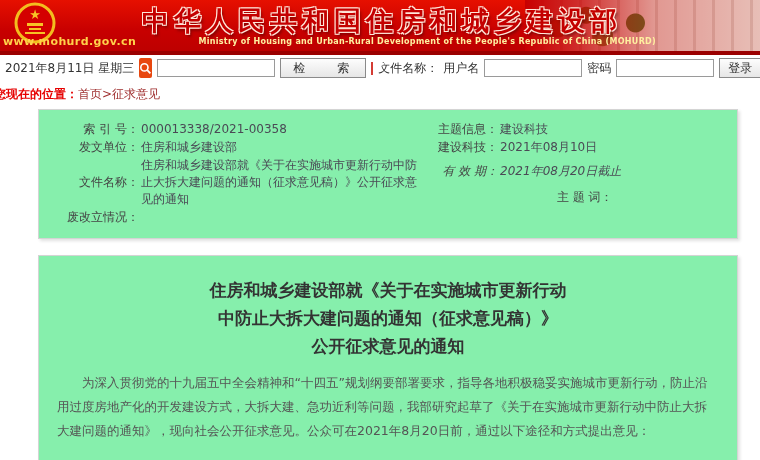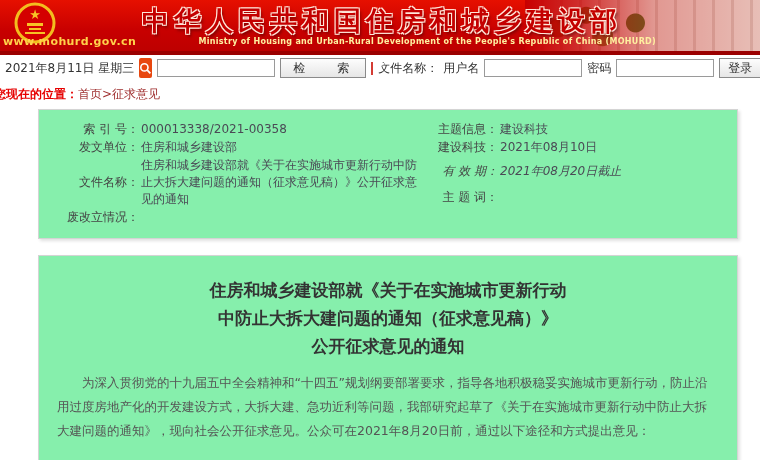--- a/index.html
+++ b/index.html
@@ -56,21 +56,21 @@
     box-shadow:2px 2px 3px rgba(0,0,0,.12);box-sizing:border-box;}
   .meta-box{display:flex;padding:11px 8px;min-height:112px;}
   .meta-col{font-size:12px;color:#444;}
   .meta-col.left{width:55%;}
   .meta-col.right{width:45%;}
   .mrow{display:flex;align-items:center;line-height:17px;margin-bottom:1px;}
   .meta-col.left .mlabel{width:92px;text-align:right;white-space:nowrap;flex:none;color:#444;}
   .meta-col.right .mlabel{width:76px;text-align:right;white-space:nowrap;flex:none;color:#444;}
   .mvalue{color:#4a4a55;padding-left:2px;}
   .meta-col.right .mrow.gap-sm{margin-top:7px;font-style:italic;}
-  .meta-col.right .mrow.gap-md{margin-top:9px;}
+  .meta-col.right .mrow.gap-md{margin-top:9px;justify-content:center;}
 
   .article-box{margin-top:16px;height:380px;padding:16px 18px;}
   .article-title{text-align:center;font-size:17px;font-weight:bold;color:#333;line-height:1.65;margin:4px 0 6px;}
   .article-body p{font-size:12.5px;color:#555;line-height:1.9;text-indent:2em;margin:11px 0;}
 </style>
 </head>
 <body>
 
 <div class="page">
 

